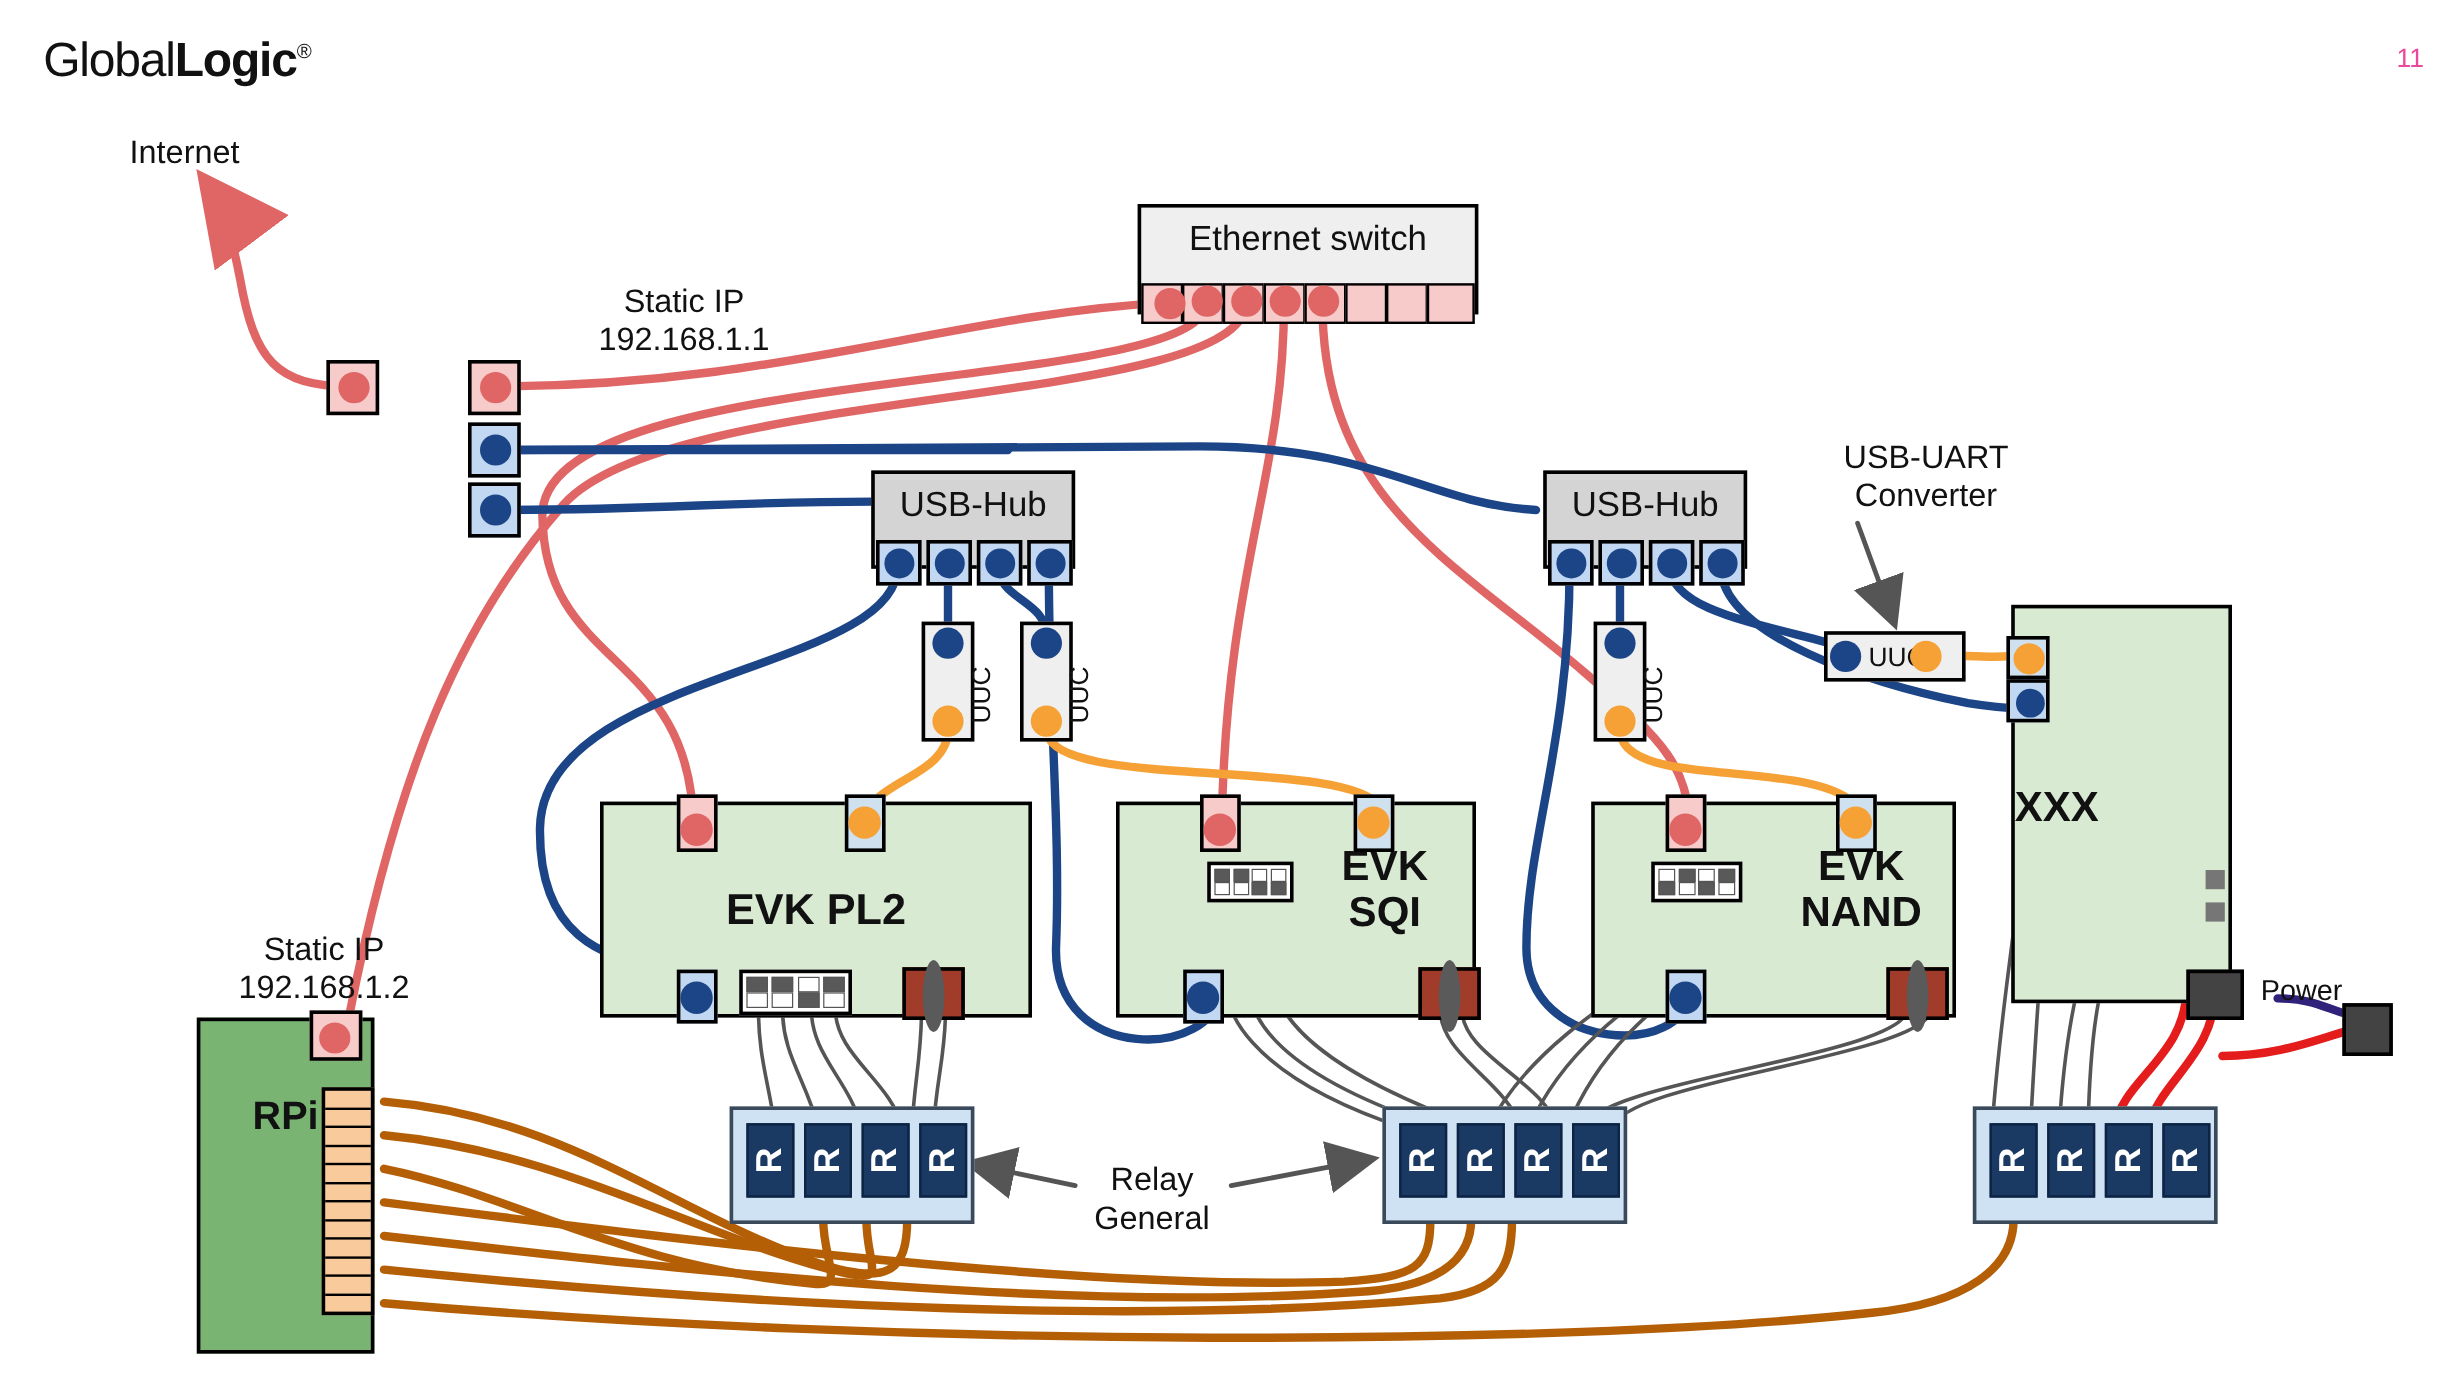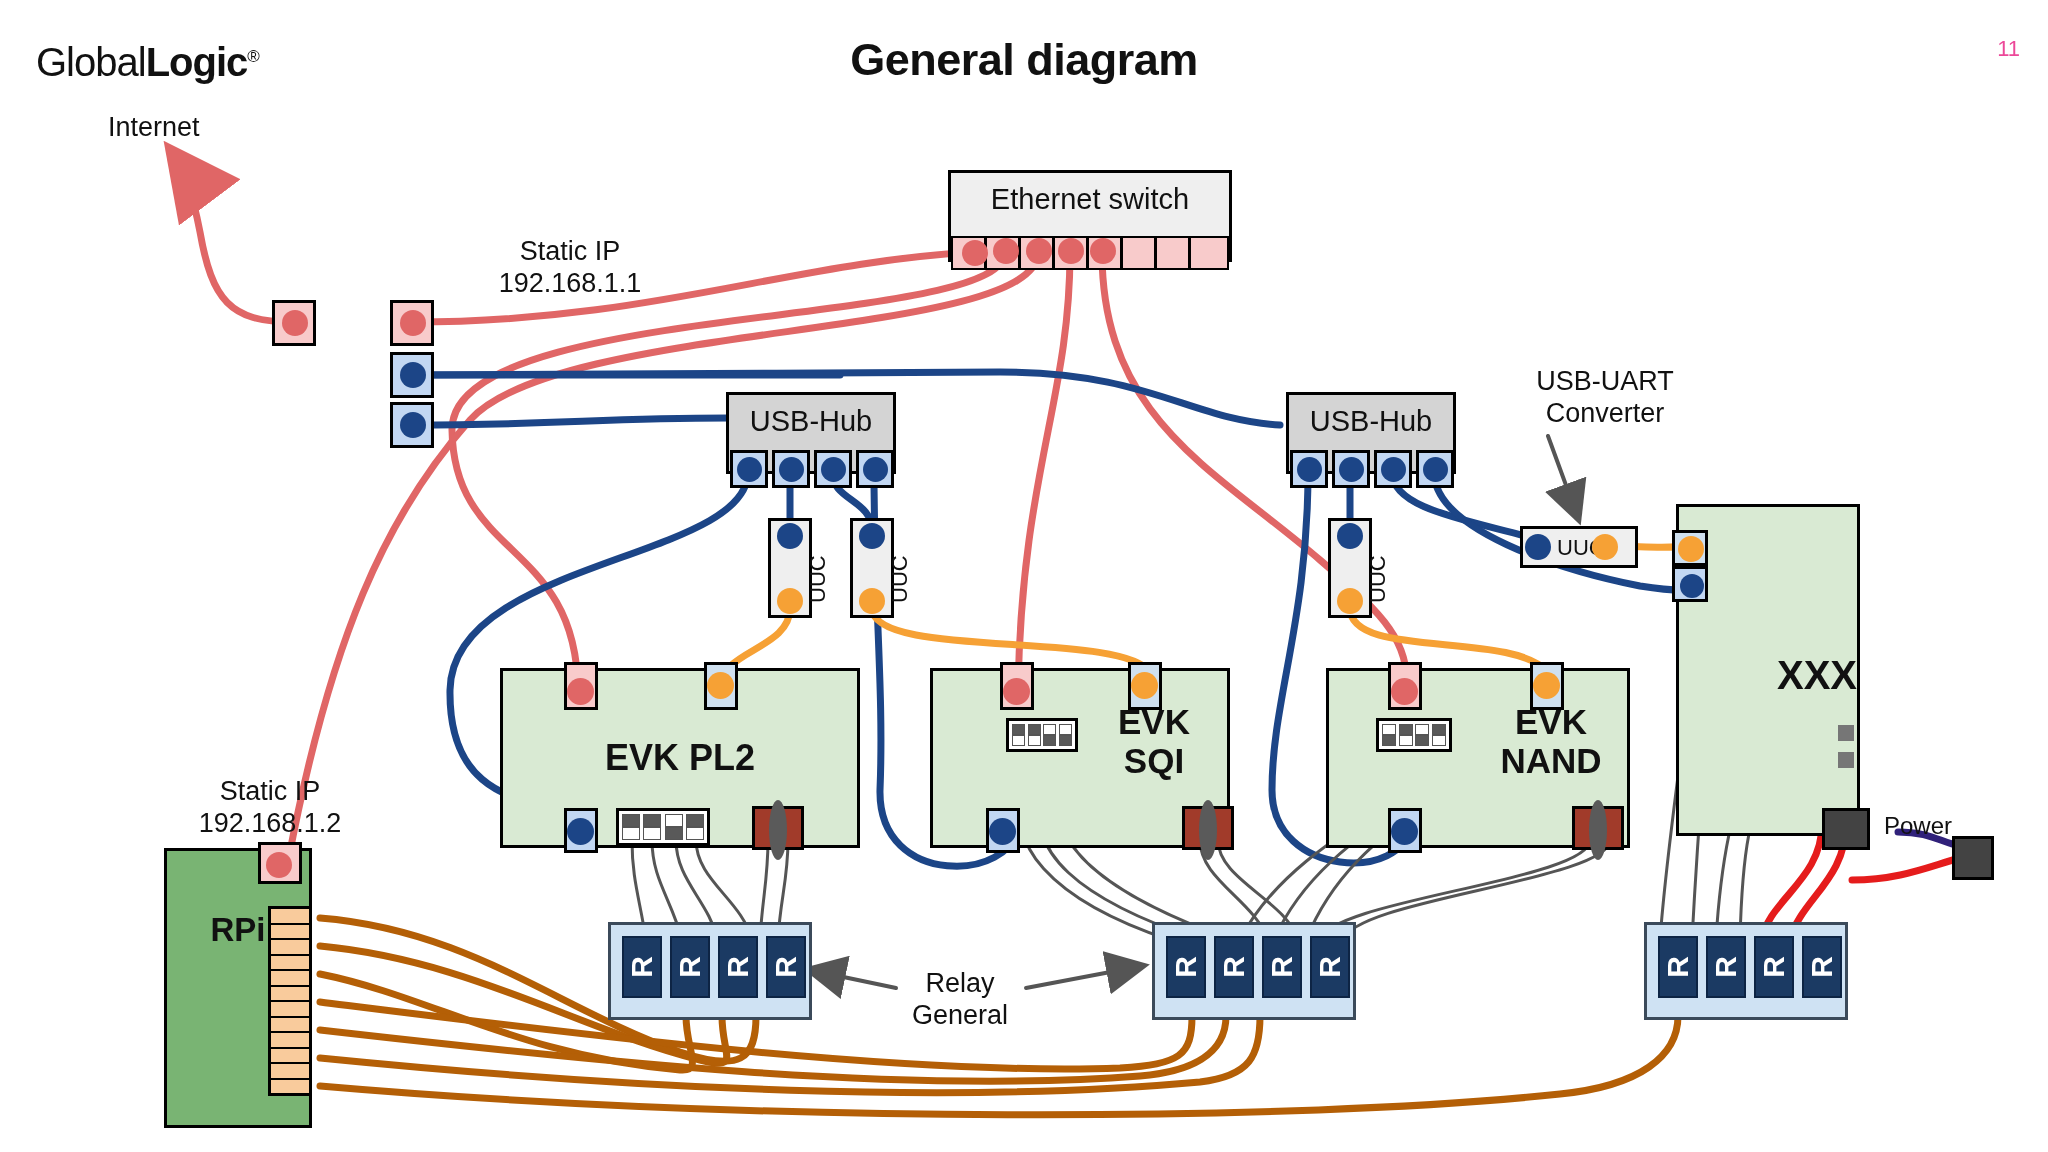--- a/index.html
+++ b/index.html
@@ -5,21 +5,21 @@
   html,body{margin:0;padding:0;background:#ffffff;}
   body{
     width:2048px;height:1152px;position:relative;overflow:hidden;
     font-family:"Liberation Sans","DejaVu Sans",sans-serif;
     color:#111;
   }
   #stage{position:absolute;left:0;top:0;width:2048px;height:1152px;}
   svg#wires{position:absolute;left:0;top:0;width:2048px;height:1152px;}
 
   
-  #brand{position:absolute;left:36px;top:40px;font-size:40px;letter-spacing:-1px;white-space:nowrap;}
+  #brand{position:absolute;left:36px;top:28px;font-size:40px;letter-spacing:-1px;white-space:nowrap;}
   #brand .g{font-weight:400;}
   #brand .l{font-weight:700;}
   #brand .r{font-size:17px;vertical-align:super;font-weight:400;}
 
   
   #title{position:absolute;left:0;top:34px;width:2048px;text-align:center;
          font-size:45px;font-weight:700;letter-spacing:-0.5px;}
   #pageno{position:absolute;right:28px;top:36px;font-size:22px;color:#ec4899;}
 
   
@@ -91,21 +91,20 @@
   
   .brick{position:absolute;box-sizing:border-box;border:3px solid #000;background:#434343;}
 </style>
 </head>
 <body>
 
 <div id="stage">
 
   <div id="brand"><span class="g">Global</span><span class="l">Logic</span><span class="r">®</span></div>
 
-  <div id="title">General diagram</div>
   <div id="pageno">11</div>
 
   <svg id="wires" viewBox="0 0 2048 1152">
     <defs>
       <marker id="arrowGrey" markerWidth="11" markerHeight="11" refX="9" refY="5.5" orient="auto">
         <path d="M0,0 L11,5.5 L0,11 z" fill="#555"></path>
       </marker>
       <marker id="arrowRed" markerWidth="11" markerHeight="11" refX="9" refY="5.5" orient="auto">
         <path d="M0,0 L11,5.5 L0,11 z" fill="#e06666"></path>
       </marker>
@@ -382,21 +381,21 @@
         <i class="on"></i>
       </div>
     <div class="dipcell">
         <i class="on"></i>
         <i class="off"></i>
       </div>
   </div>
   <div class="jmp" style="left:1572px;top:806px;width:52px;height:44px;"></div>
 
   <div class="box evk" style="left:1676px;top:504px;width:184px;height:332px;">
-    <div style="position:absolute;left:0;top:146px;width:100%;text-align:right;font-size:40px;font-weight:700;">XXX</div>
+    <div style="position:absolute;left:0;top:146px;width:100%;text-align:left;font-size:35px;font-weight:700;">XXX</div>
   </div>
   <div class="port orange" style="left:1672px;top:530px;width:36px;height:36px;"></div>
   <div class="dot orangec" style="left:1678px;top:536px;width:26px;height:26px;"></div>
   <div class="port usb" style="left:1672px;top:566px;width:36px;height:36px;"></div>
   <div class="dot blue" style="left:1680px;top:574px;width:24px;height:24px;"></div>
   <div class="pad" style="left:1838px;top:725px;width:16px;height:16px;"></div>
   <div class="pad" style="left:1838px;top:752px;width:16px;height:16px;"></div>
   <div class="brick" style="left:1822px;top:808px;width:48px;height:42px;"></div>
 
   <div class="brick" style="left:1952px;top:836px;width:42px;height:44px;"></div>

